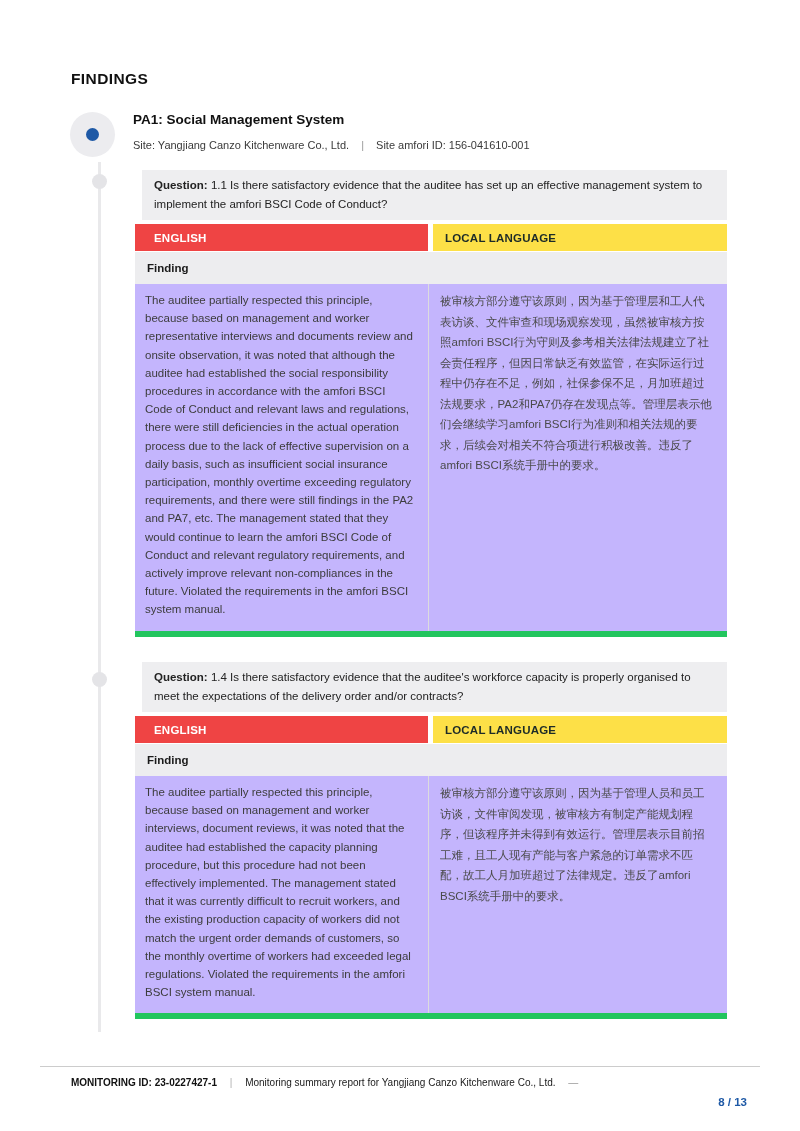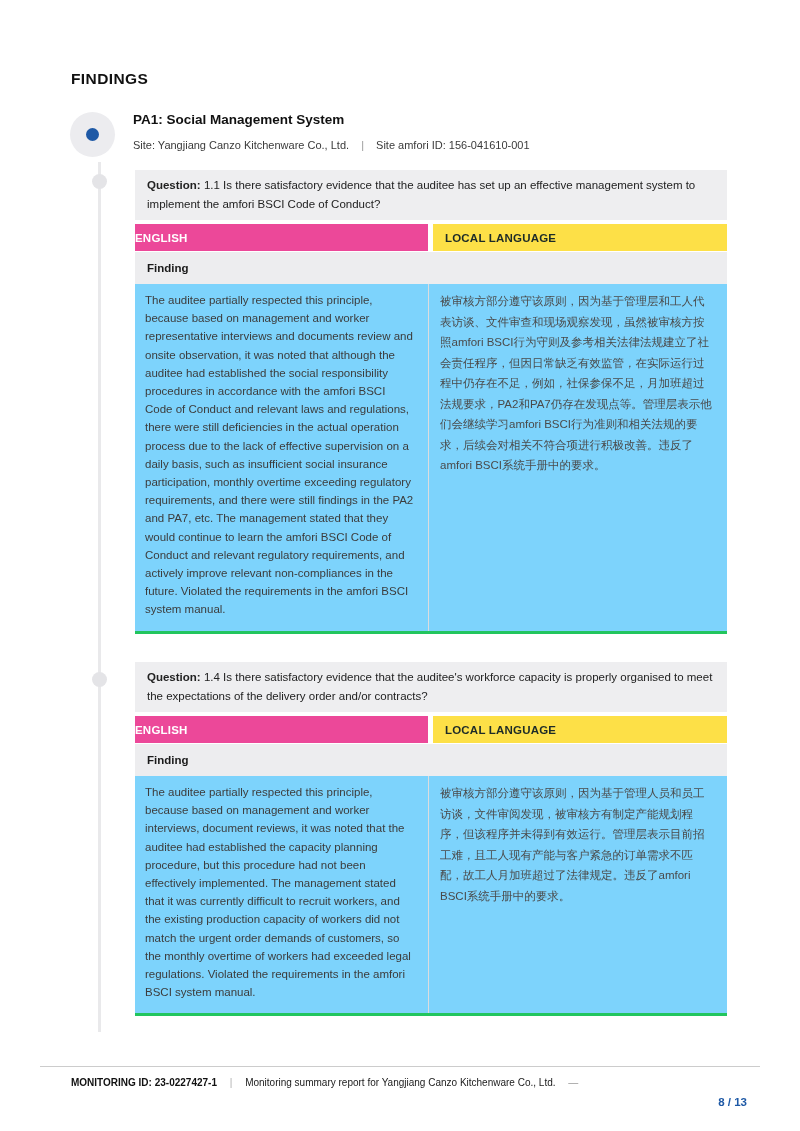--- a/index.html
+++ b/index.html
@@ -86,38 +86,39 @@
   .qa1 { top: 170px; }
   .qa2 { top: 662px; }
 
   .question-box {
     background: #eeeef0;
     padding: 6px 12px 7px 12px;
     font-size: 11.5px;
     line-height: 18.5px;
     color: #222222;
     box-sizing: border-box;
+    margin-left: 7px;
   }
   .question-box .q-label { font-weight: bold; }
 
   .lang-header {
     display: flex;
     gap: 5px;
     margin-top: 4px;
     height: 27px;
   }
   .cell-en {
     width: 293px;
-    background: #ec4899;
+    background: #ef4444;
     color: #ffffff;
     font-size: 11.5px;
     font-weight: bold;
     display: flex;
     align-items: center;
-    padding-left: 0;
+    padding-left: 19px;
     box-sizing: border-box;
     letter-spacing: 0.2px;
   }
   .cell-local {
     flex: 1;
     background: #fde047;
     color: #1d2b28;
     font-size: 11.5px;
     font-weight: bold;
     display: flex;
@@ -135,22 +136,22 @@
     align-items: center;
     padding-left: 12px;
     font-size: 11.5px;
     font-weight: bold;
     color: #1a1a1a;
     box-sizing: border-box;
   }
 
   .finding-body {
     display: flex;
-    background: #7dd3fc;
-    border-bottom: 3px solid #22c55e;
+    background: #c4b5fd;
+    border-bottom: 6px solid #22c55e;
   }
   .finding-body .col {
     box-sizing: border-box;
     font-size: 11.5px;
     padding: 7px 13px 12px 10px;
   }
   .col-en {
     width: 294px;
     border-right: 1px solid #dcdcde;
     line-height: 18.2px;

